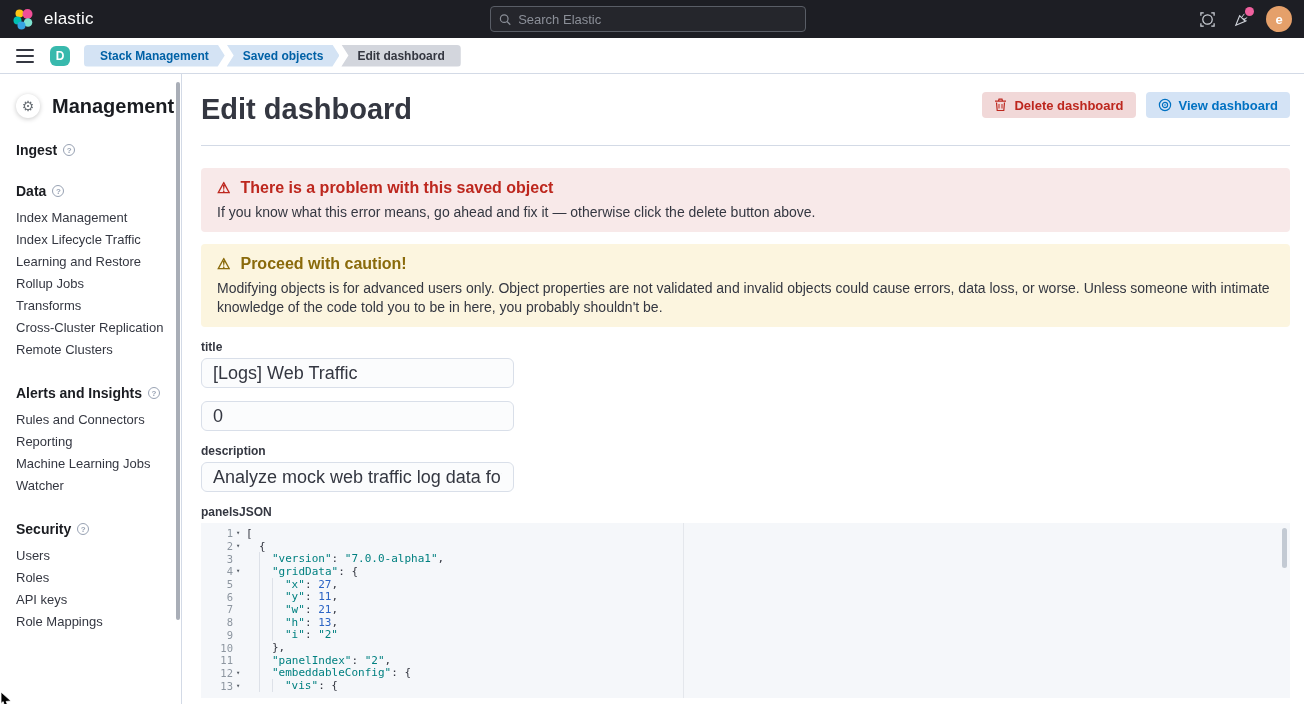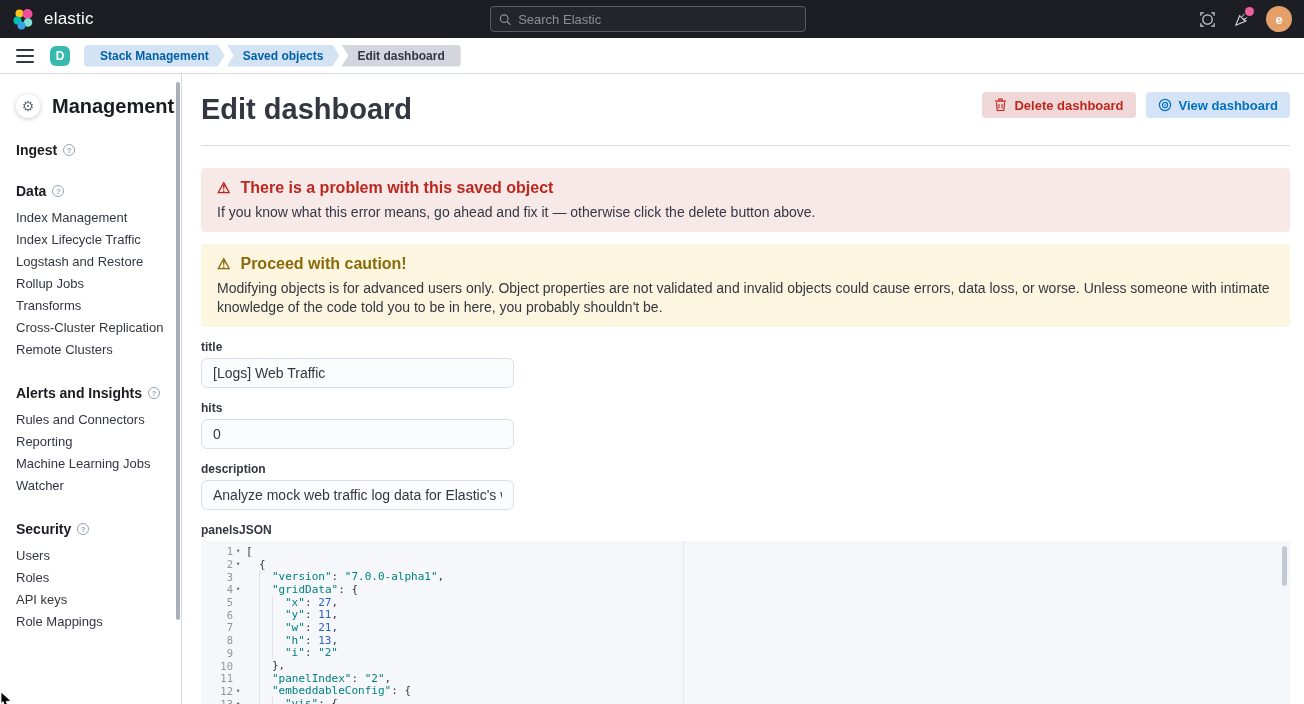--- a/index.html
+++ b/index.html
@@ -76,21 +76,21 @@
   .callout .c-body { font-size:14px; line-height:19px; margin-top:6px; color:#343741; }
   .callout.error { background:#f8e9e9; margin:22px 0 12px 0; }
   .callout.error .c-title { color:#bd271e; }
   .callout.warn { background:#fcf5df; margin-bottom:13px; }
   .callout.warn .c-title { color:#8a6a0b; }
   .warn-icon { font-size:15px; line-height:1; }
 
   .fgroup { width:313px; margin-bottom:13px; }
   .flabel { font-size:12px; font-weight:700; color:#343741; margin-bottom:4px; }
   .finput { width:100%; height:30px; background:#fbfcfd; border:1px solid #d9dfe9; border-radius:6px;
-    padding:0 11px; font-size:14px; color:#343741; font-family:"Liberation Sans",sans-serif; outline:none; }
+    padding:0 11px; font-size:18px; color:#343741; font-family:"Liberation Sans",sans-serif; outline:none; }
 
   .editor-label { font-size:12px; font-weight:700; color:#343741; margin-bottom:4px; }
   .editor { position:relative; height:175px; background:#f5f7fa; overflow:hidden;
     font-family:"DejaVu Sans Mono", monospace; font-size:11px; }
   .editor-lines { padding-top:4px; }
   .cl { height:12.7px; display:flex; align-items:center; white-space:pre; }
   .ln { width:32px; flex:none; text-align:right; color:#8d96a0; font-size:10.5px; }
   .fold { width:13px; flex:none; padding-left:3px; color:#545b64; font-size:7px; }
   .code { display:flex; align-items:center; height:12.7px; }
   .sp, .ig { display:inline-block; width:13px; height:12.7px; flex:none; }
@@ -178,21 +178,21 @@
     </div>
   </div>
           <div class="side-section">
     <div class="side-heading">
       <span>Data</span>
       <span class="qmark">?</span>
     </div>
     <div class="side-items">
               <div class="side-item">Index Management</div>
               <div class="side-item">Index Lifecycle Traffic</div>
-              <div class="side-item">Logstash and Restore</div>
+              <div class="side-item">Learning and Restore</div>
               <div class="side-item">Rollup Jobs</div>
               <div class="side-item">Transforms</div>
               <div class="side-item">Cross-Cluster Replication</div>
               <div class="side-item">Remote Clusters</div>
             </div>
   </div>
           <div class="side-section">
     <div class="side-heading">
       <span>Alerts and Insights</span>
       <span class="qmark">?</span>
@@ -259,21 +259,20 @@
         </div>
         <div class="c-body">Modifying objects is for advanced users only. Object properties are not validated and invalid objects could cause errors, data loss, or worse. Unless someone with intimate knowledge of the code told you to be in here, you probably shouldn't be.</div>
       </div>
 
       <div id="fields">
           <div class="fgroup">
     <div class="flabel">title</div>
     <input class="finput" value="[Logs] Web Traffic" style="">
   </div>
           <div class="fgroup">
-    <div class="flabel">hits</div>
     <input class="finput" value="0" style="">
   </div>
           <div class="fgroup">
     <div class="flabel">description</div>
     <input class="finput" value="Analyze mock web traffic log data for Elastic's website" style="">
   </div>
         </div>
 
       <div class="editor-label">panelsJSON</div>
       <div class="editor">

